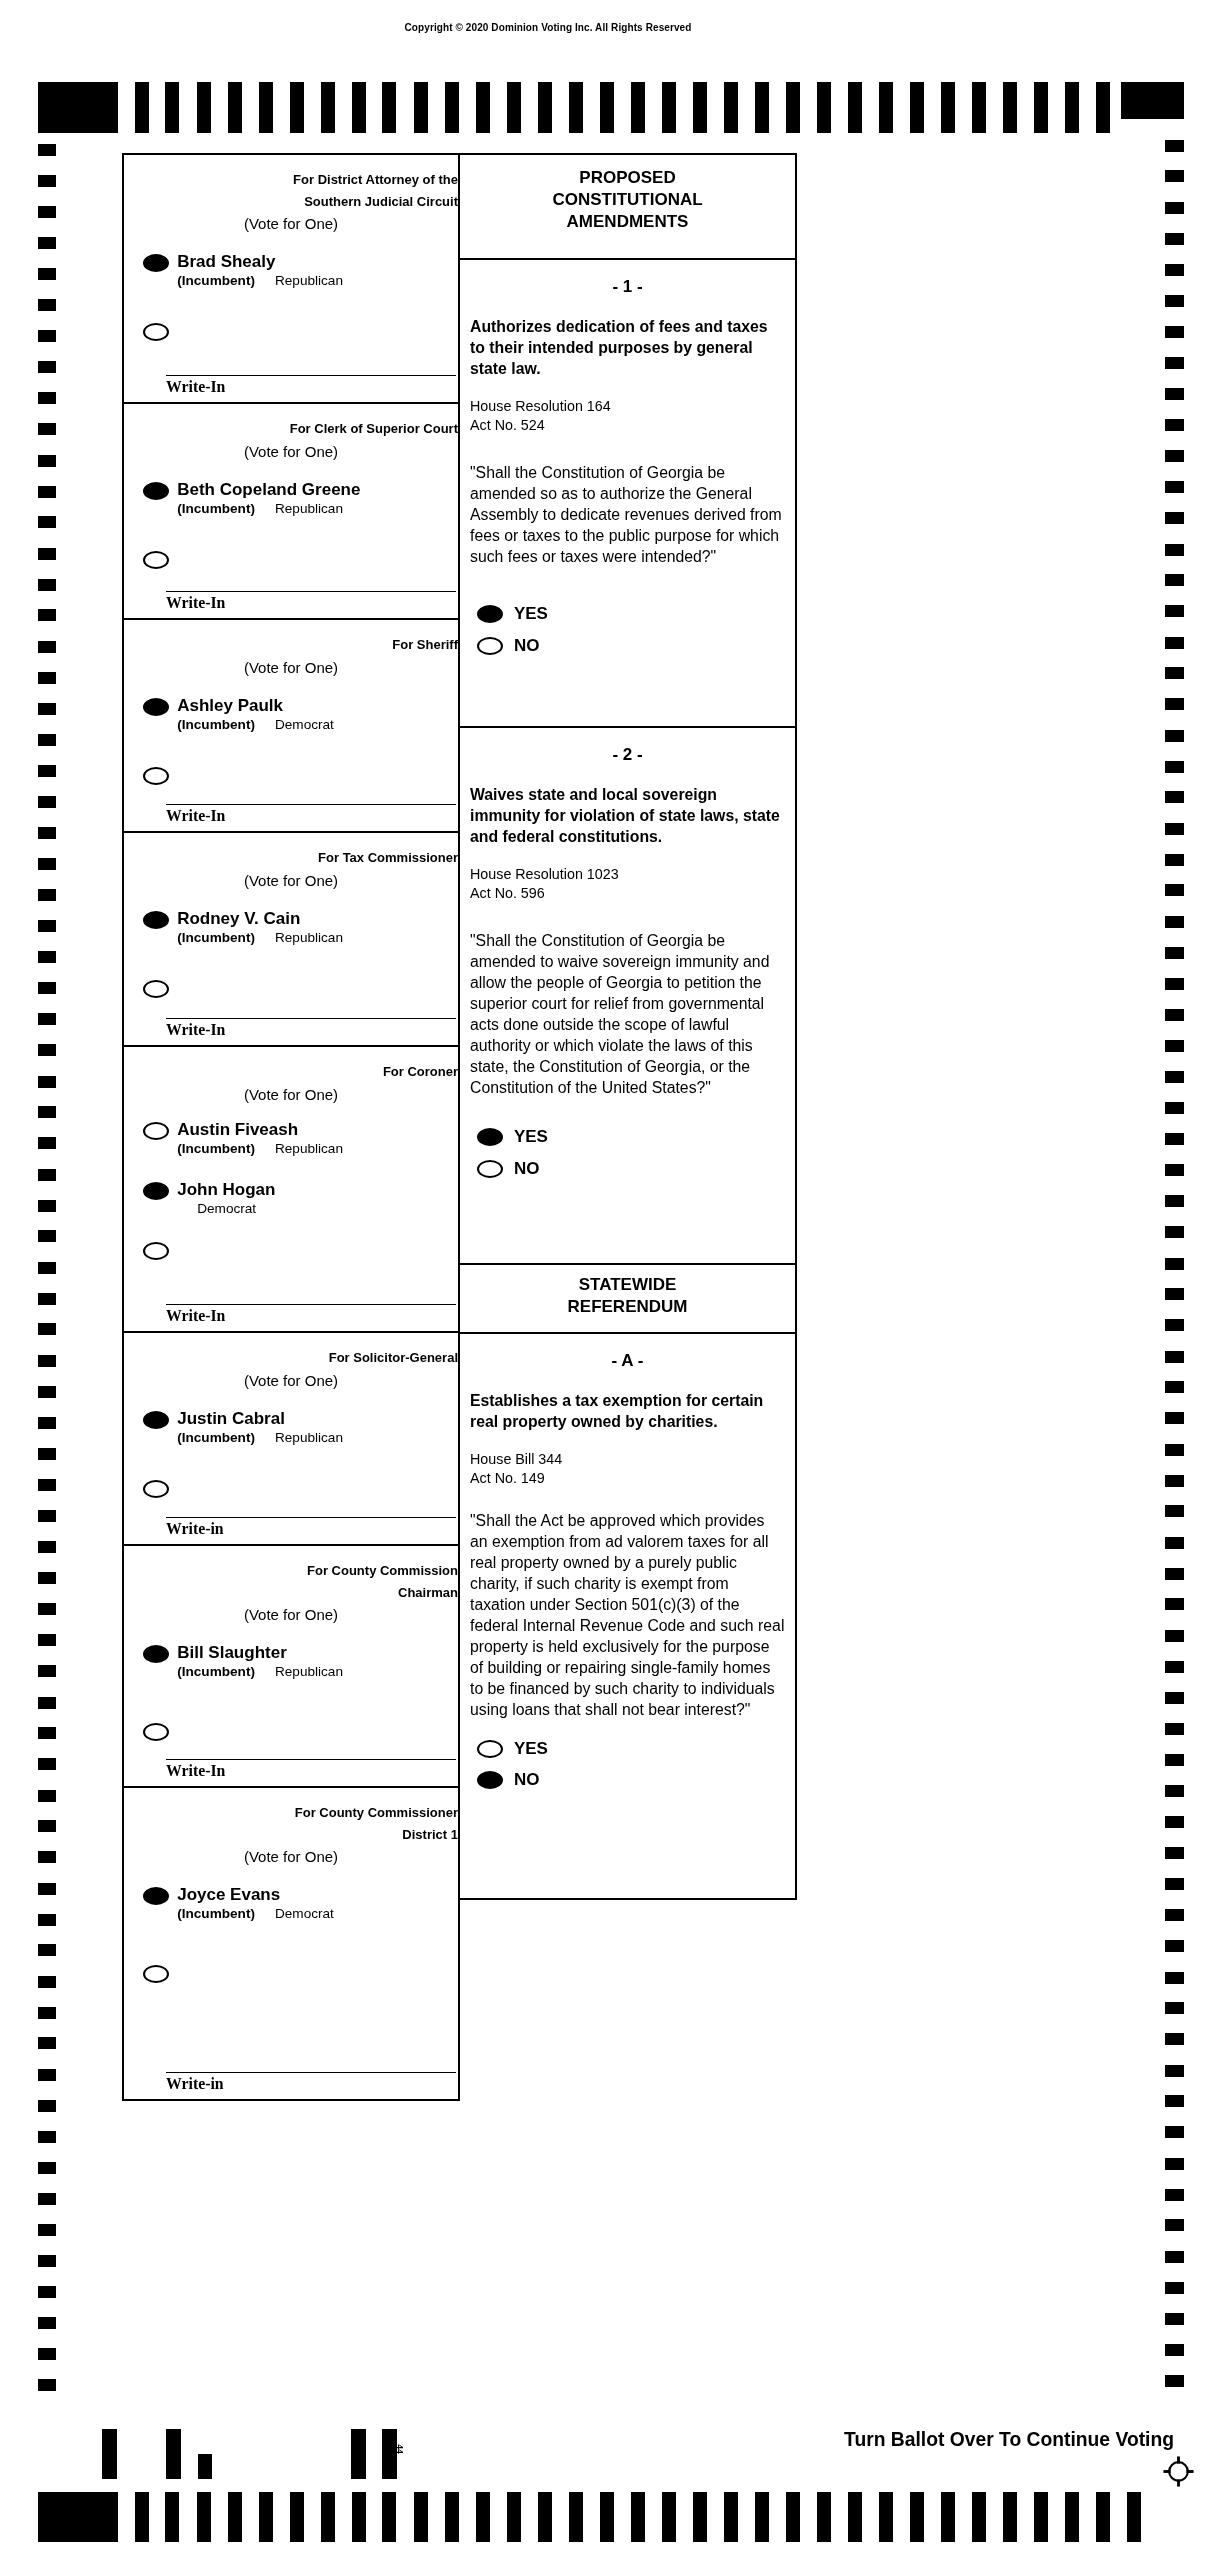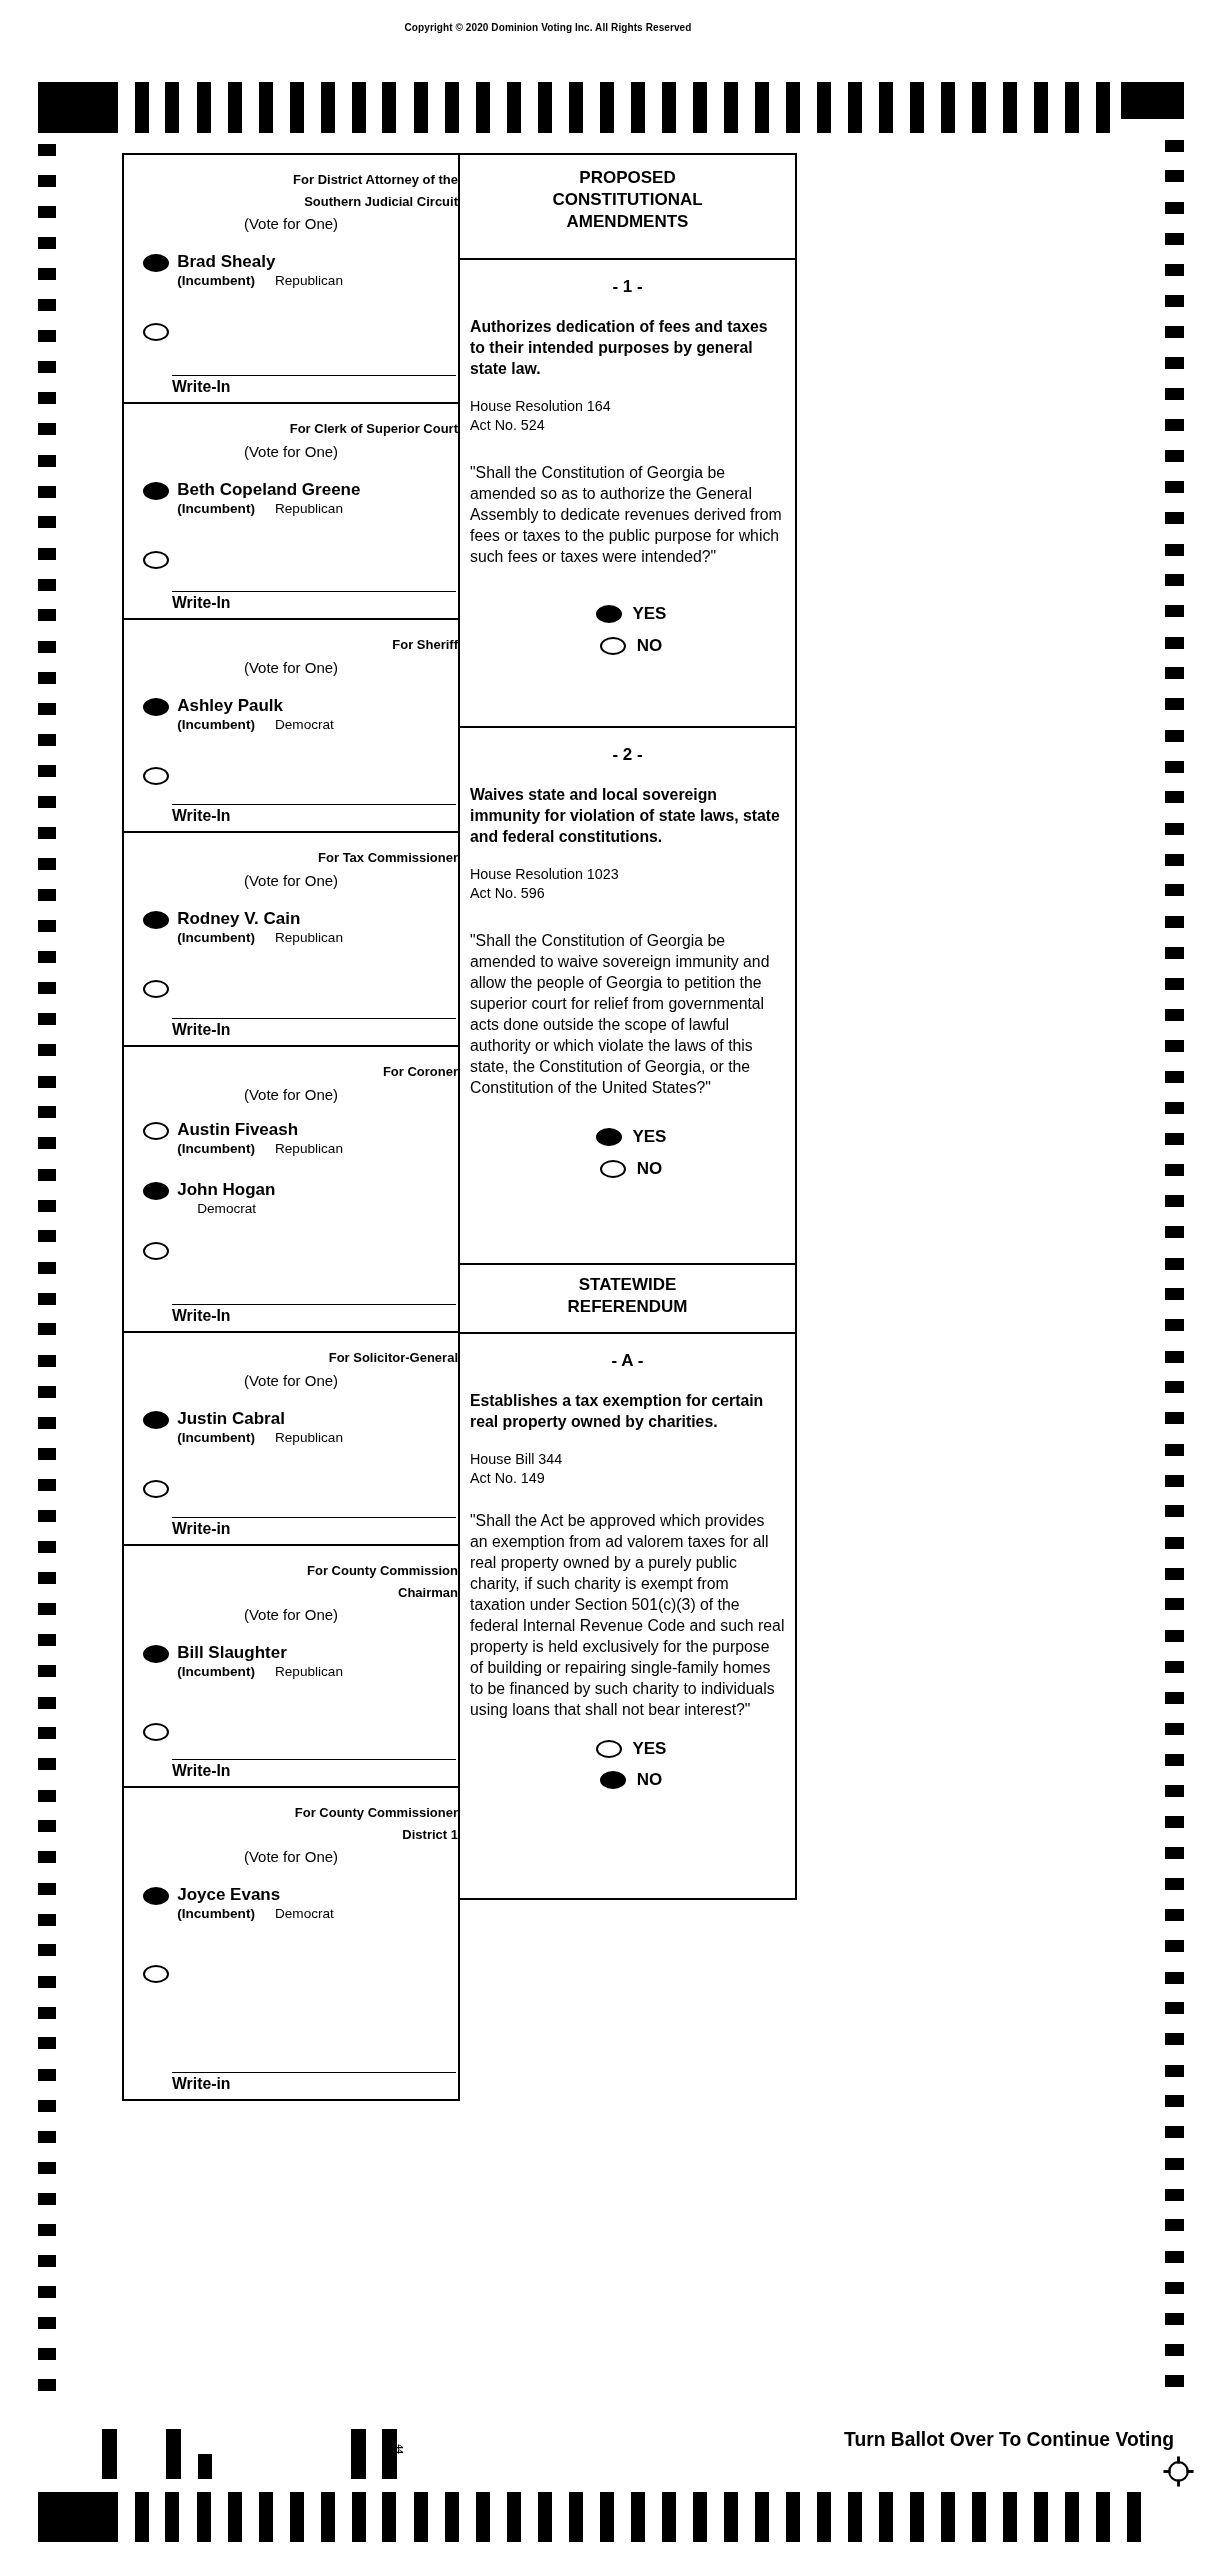--- a/index.html
+++ b/index.html
@@ -40,22 +40,23 @@
     width:26px; height:18px; border:2.1px solid #000; border-radius:50%;
     box-sizing:border-box; flex:0 0 auto; display:inline-block; background:#fff;
   }
   .oval.filled { background:#000; }
   .cinfo  { margin-left:8.6px; margin-top:-2.1px; }
   .cname  { font-weight:bold; font-size:17px; line-height:20px; }
   .cdetail{ font-size:13.6px; line-height:18px; }
   .cdetail b { margin-right:20px; }
   .empty-row { margin-top:33px; }
   .writein {
-    position:absolute; left:48px; right:2.1px; bottom:4.3px;
+    position:absolute; left:42px; right:2.1px; bottom:4.3px;
     border-top:1.4px solid #000;
+    font-family:Liberation Serif, serif;
   }
   .wlabel { font-weight:bold; font-size:15.8px; line-height:21.5px; }
 
   .s5 .cand { margin-top:17px; }
   .s5 .cand + .cand { margin-top:24px; }
   .s5 .empty-row { margin-top:24px; }
   .s7 .empty-row, .s8 .empty-row { margin-top:42px; }
 
   
   .mhead {
@@ -65,21 +66,21 @@
   }
   .measure {
     position:relative; box-sizing:border-box; overflow:hidden;
     border-bottom:2.1px solid #000; padding:0 10px;
   }
   .measure.last { border-bottom:none; }
   .mnum     { text-align:center; font-weight:bold; font-size:17px; margin-top:17px; }
   .msummary { font-weight:bold; font-size:15.8px; line-height:21px; margin-top:18.6px; }
   .mrefs    { font-size:14.3px; line-height:19.3px; margin-top:18.6px; }
   .mquestion{ font-size:15.8px; line-height:21px; margin-top:26px; }
-  .choice   { display:flex; align-items:center; margin:37px 0 0 7.2px;justify-content:center; }
+  .choice   { display:flex; align-items:center; margin:37px 0 0 7.2px; }
   .choice + .choice { margin-top:12px; }
   .choice .oval { margin-right:10.7px; }
   .choice-label { font-weight:bold; font-size:17px; }
   .mA .choice { margin-top:18.6px; }
   .mA .choice + .choice { margin-top:10.7px; }
   .mA .mquestion { margin-top:21.5px; }
 
   
   .turn {
     position:absolute; right:46px; top:2429px;

